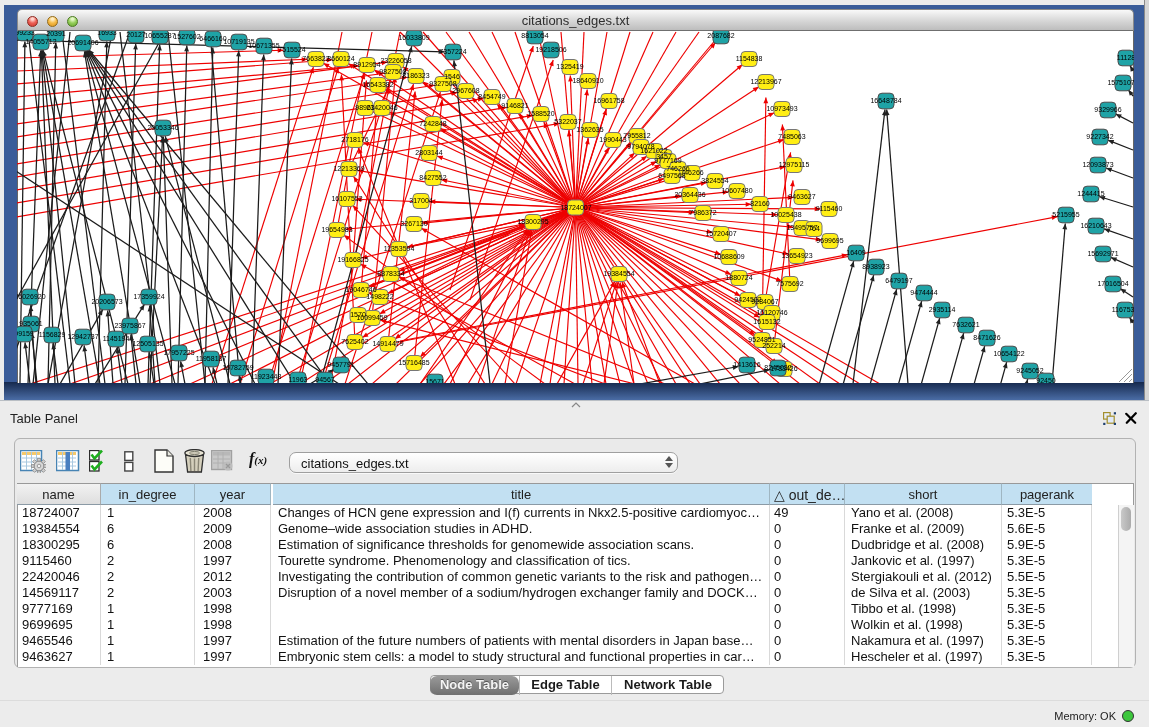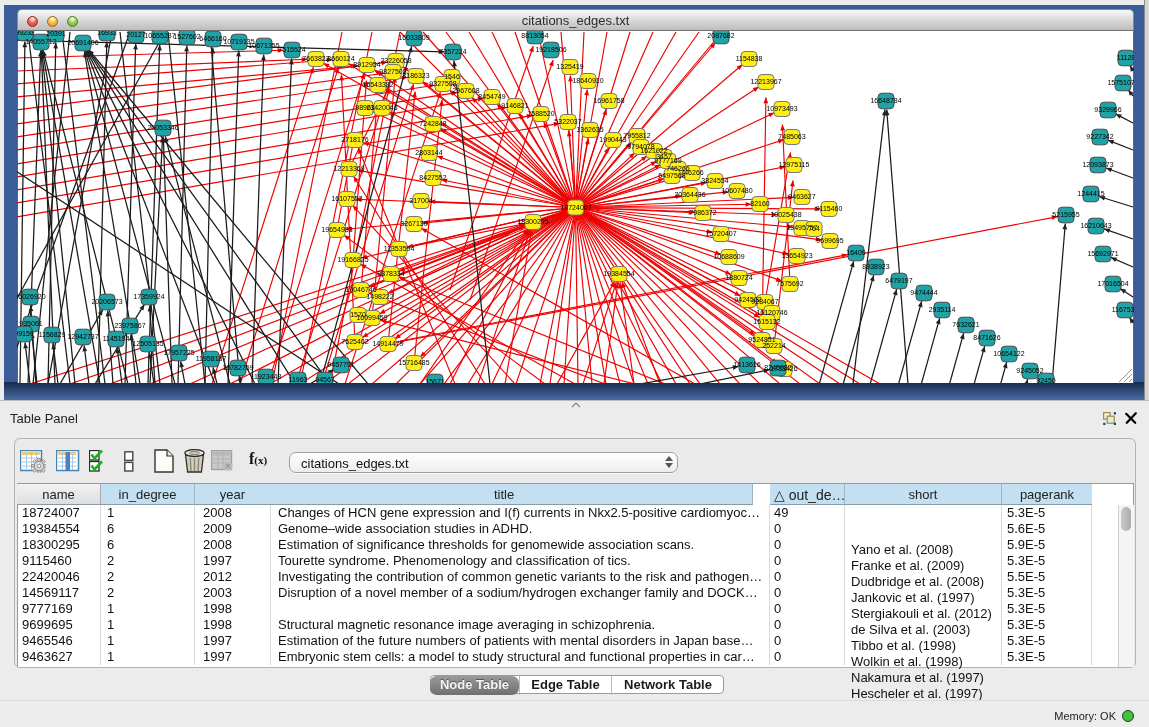--- a/index.html
+++ b/index.html
@@ -34,21 +34,21 @@
 .hdr { position:absolute; top:483px; height:22px; font-size:13px; color:#222; text-align:center; line-height:22px; border-right:1px solid #9fb6c2; border-top:1px solid #999; border-bottom:1px solid #8b9aa5; background:#c2e0f2; overflow:hidden; }
 #h0 { left:17px; width:84px; background:linear-gradient(#f2f2f2,#dedede); border-right:1px solid #aaa; }
 .colline { position:absolute; top:505px; height:160px; width:1px; background:#d9d9d9; }
 .row { position:absolute; left:17px; width:1103px; height:16px; font-size:13px; color:#111; white-space:nowrap; }
 .row span { position:absolute; top:0px; display:block; overflow:hidden; }
 .c0 { left:5px; width:78px; }
 .c1 { left:90px; width:88px; }
 .c2 { left:186px; width:80px; }
 .c3 { left:261px; width:494px; }
 .c4 { left:757px; width:68px; }
-.c5 { left:834px; width:160px;margin-top:37px; }
+.c5 { left:834px; width:160px; }
 .c6 { left:990px; width:96px; }
 
 #sbar { left:1118px; top:505px; width:16px; height:162px; background:#f4f4f4; border-left:1px solid #cfcfcf; }
 #sthumb { left:1121px; top:507px; width:10px; height:24px; background:linear-gradient(90deg,#c9c9c9,#ababab); border-radius:5px; }
 
 #tabs { left:430px; top:675px; width:294px; height:19px; background:#fff; border:1px solid #9b9b9b; border-radius:4px; overflow:hidden; }
 .tab { position:absolute; top:0; height:19px; font-size:13px; font-weight:bold; text-align:center; line-height:18px; color:#1b1b1b; }
 #tab1 { left:0; width:89px; background:linear-gradient(#9a9a9a,#6f6f6f); color:#f4f4f4; text-shadow:0 -1px 0 #555; }
 #tab2 { left:89px; width:92px; border-left:1px solid #bbb; }
 #tab3 { left:181px; width:113px; border-left:1px solid #bbb; }
@@ -916,30 +916,30 @@
 <rect x="2" y="2" width="17" height="3.5" fill="#b8b8b8"></rect>
 <g stroke="#b0b0b0" stroke-width="1">
         <line x1="2" y1="9" x2="19" y2="9"></line>
         <line x1="2" y1="13" x2="19" y2="13"></line>
         <line x1="7" y1="2" x2="7" y2="19"></line>
         <line x1="12" y1="2" x2="12" y2="19"></line>
       </g>
 <circle cx="17" cy="16" r="4.5" fill="#bdbdbd"></circle>
       <path d="M15 14 L19 18 M19 14 L15 18" stroke="#999" stroke-width="1.3"></path>
     </svg>
-<div class="abs" style="left:249px;top:450px;font-size:16px;font-weight:bold;color:#111;font-family:'Liberation Serif',serif;">f<span style="font-size:11px;">(x)</span></div>
+<div class="abs" style="left:249px;top:450px;font-size:16px;font-style:italic;font-weight:bold;color:#111;font-family:'Liberation Serif',serif;">f<span style="font-size:11px;">(x)</span></div>
 <div class="abs" id="dropdown"></div>
 <div class="abs" id="ddtext">citations_edges.txt</div>
 <div class="abs ddarr" id="dda1"></div>
 <div class="abs ddarr" id="dda2"></div>
 <div class="abs" id="tablewrap"></div>
 <div class="hdr" id="h0" style="left:17px;width:84px;">name</div>
 <div class="hdr" style="left:101px;width:94px;">in_degree</div>
 <div class="hdr" style="left:195px;width:76px;">year</div>
-<div class="hdr" style="left:256px;width:497px;">title</div>
+<div class="hdr" style="left:273px;width:497px;">title</div>
 <div class="hdr" style="left:770px;width:75px;text-align:left;padding-left:4px;white-space:nowrap;font-size:14px;">△ out_de…</div>
 <div class="hdr" style="left:845px;width:157px;">short</div>
 <div class="hdr" style="left:1002px;width:90px;border-right:none;">pagerank</div>
 <div class="colline" style="left:100px"></div>
 <div class="colline" style="left:194px"></div>
 <div class="colline" style="left:270px"></div>
 <div class="colline" style="left:769px"></div>
 <div class="colline" style="left:844px"></div>
 <div class="colline" style="left:1001px"></div>
 <div class="colline" style="left:1091px"></div>
@@ -1002,21 +1002,20 @@
       <span class="c1">1</span>
       <span class="c2">1998</span>
       <span class="c4">0</span>
       <span class="c5">Tibbo et al. (1998)</span>
       <span class="c6">5.3E-5</span>
     </div>
 <div class="row" style="top:617px">
 <span class="c0">9699695</span>
       <span class="c1">1</span>
       <span class="c2">1998</span>
-      <span class="c3">Structural magnetic resonance image averaging in schizophrenia.</span>
       <span class="c4">0</span>
       <span class="c5">Wolkin et al. (1998)</span>
       <span class="c6">5.3E-5</span>
     </div>
 <div class="row" style="top:633px">
 <span class="c0">9465546</span>
       <span class="c1">1</span>
       <span class="c2">1997</span>
       <span class="c3">Estimation of the future numbers of patients with mental disorders in Japan base…</span>
       <span class="c4">0</span>

